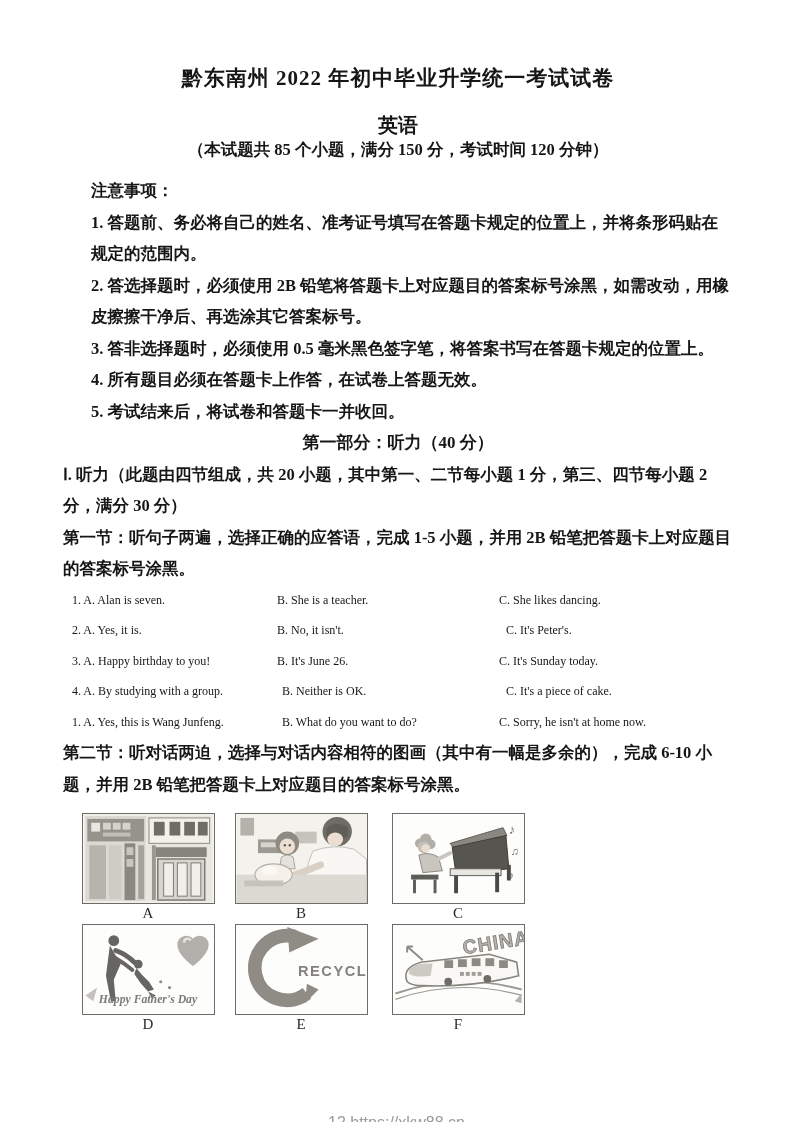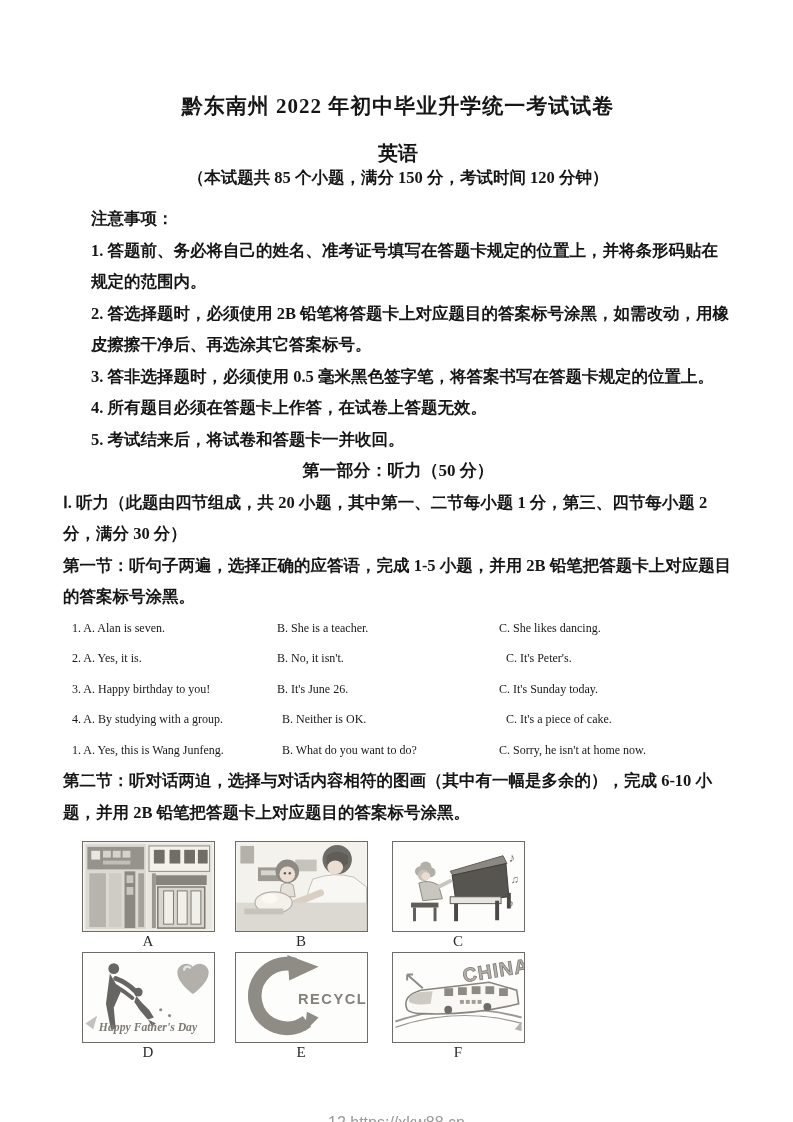--- a/index.html
+++ b/index.html
@@ -1,21 +1,21 @@
 <!DOCTYPE html>
 <html><head>
 <meta charset="utf-8">
 <style>
   html,body{margin:0;padding:0;}
   body{width:793px;height:1122px;background:#ffffff;overflow:hidden;
        font-family:"Liberation Serif", serif;color:#161616;}
   .page{position:relative;width:793px;height:1122px;background:#fff;}
   .content{padding:64px 60px 0 63px;}
 
-  .title{ text-align:center;font-size:21px;font-weight:700;letter-spacing:1px;margin-top:28px;}
+  .title{ text-align:center;font-size:21px;font-weight:700;letter-spacing:1px;}
   .subject{text-align:center;font-size:20px;font-weight:700;margin-top:20px;}
   .meta{text-align:center;font-size:16.5px;font-weight:700;}
 
   .cnb{font-weight:700;}
   p.body-line{margin:0;font-size:16.5px;line-height:31.5px;text-align:left;}
   .notices{margin-top:14px;margin-left:28px;}
   .part-heading{text-align:center;font-size:17px;font-weight:700;line-height:31.5px;margin:0;}
 
   .q-row{display:grid;grid-template-columns:205px 222px auto;
          font-size:12px;font-weight:400;line-height:30.5px;padding-left:9px;margin:0;font-family:Liberation Serif, serif;}
@@ -44,21 +44,21 @@
 
     <div class="notices">
       <p class="body-line cnb">注意事项：</p>
       <p class="body-line cnb">1. 答题前、务必将自己的姓名、准考证号填写在答题卡规定的位置上，并将条形码贴在规定的范围内。</p>
       <p class="body-line cnb">2. 答选择题时，必须使用 2B 铅笔将答题卡上对应题目的答案标号涂黑，如需改动，用橡皮擦擦干净后、再选涂其它答案标号。</p>
       <p class="body-line cnb">3. 答非选择题时，必须使用 0.5 毫米黑色签字笔，将答案书写在答题卡规定的位置上。</p>
       <p class="body-line cnb">4. 所有题目必须在答题卡上作答，在试卷上答题无效。</p>
       <p class="body-line cnb">5. 考试结来后，将试卷和答题卡一并收回。</p>
     </div>
 
-    <p class="part-heading">第一部分：听力（50 分）</p>
+    <p class="part-heading">第一部分：听力（40 分）</p>
     <p class="body-line cnb">Ⅰ. 听力（此题由四节组成，共 20 小题，其中第一、二节每小题 1 分，第三、四节每小题 2 分，满分 30 分）</p>
     <p class="body-line cnb">第一节：听句子两遍，选择正确的应答语，完成 1-5 小题，并用 2B 铅笔把答题卡上对应题目的答案标号涂黑。</p>
 
     <div>
       <p class="q-row">
         <span>1. A. Alan is seven.</span>
         <span>B. She is a teacher.</span>
         <span>C. She likes dancing.</span>
       </p>
       <p class="q-row">

